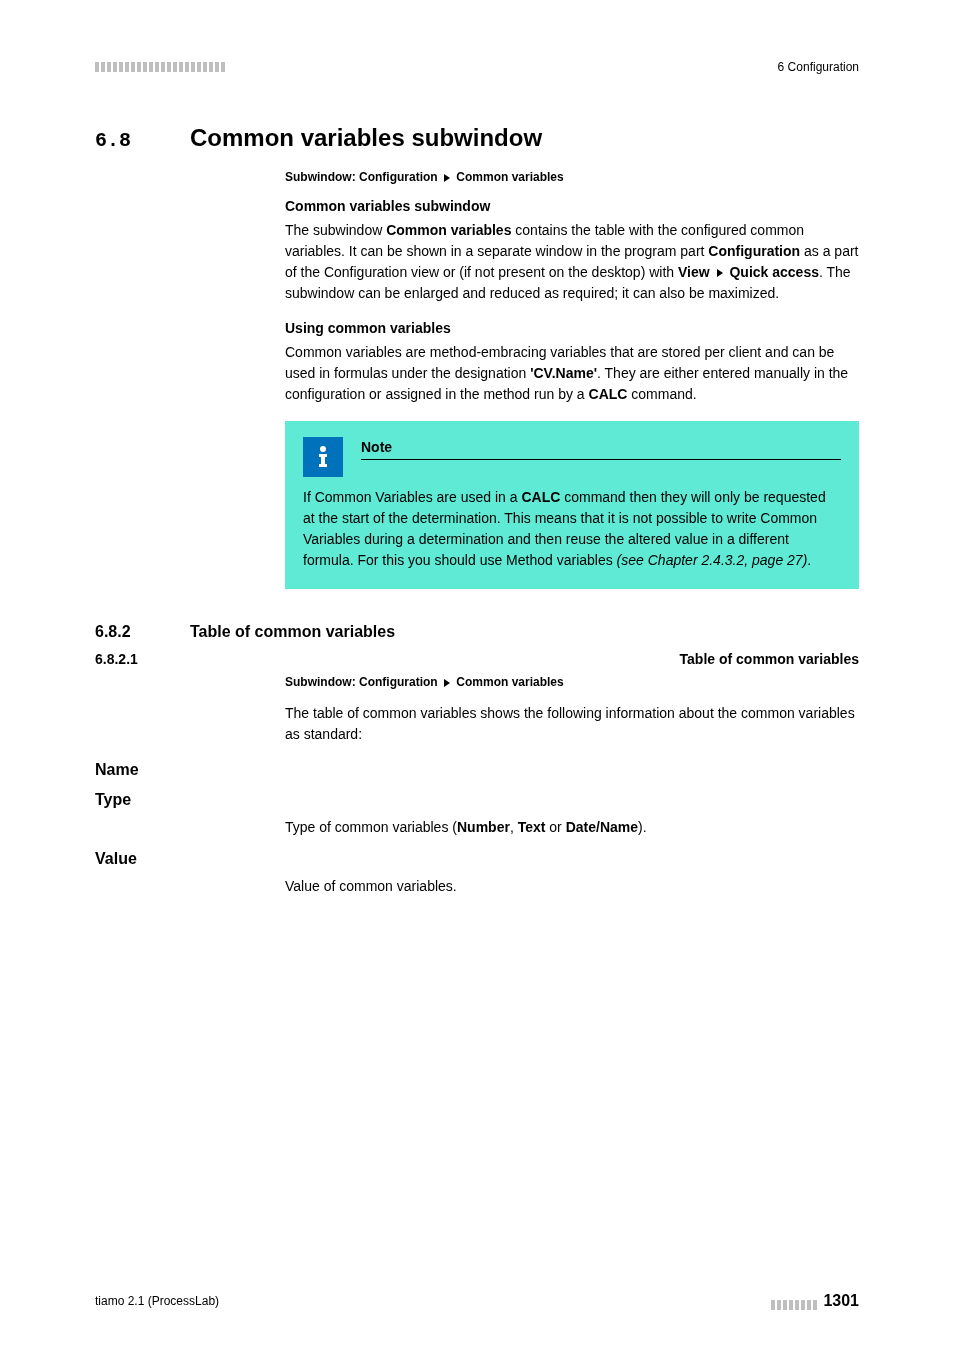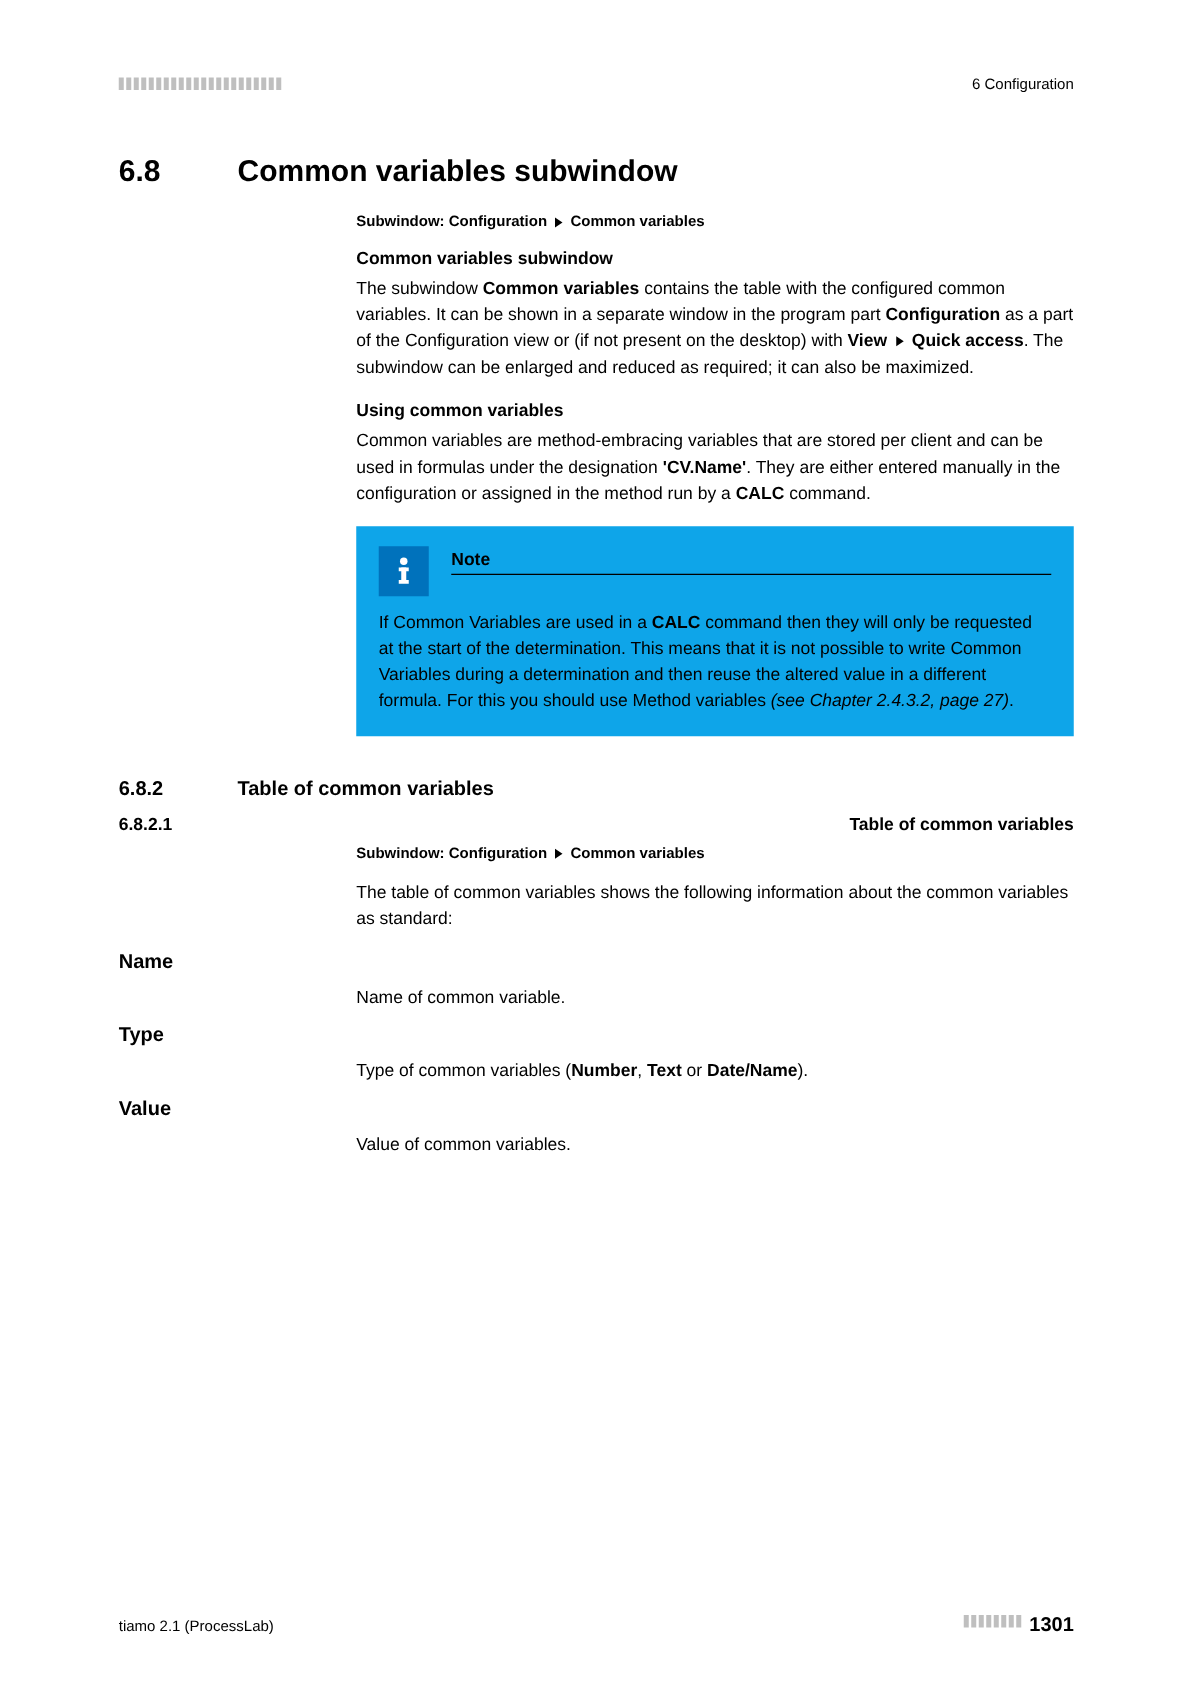--- a/index.html
+++ b/index.html
@@ -33,23 +33,24 @@
     font-size: 12px;
     color: #000;
   }
   .h1-row {
     display: flex;
     align-items: baseline;
     margin-bottom: 18px;
     font-family: Arial, Helvetica, sans-serif;
   }
   .h1-num {
-    font-size: 24px;
+    font-size: 20px;
     font-weight: 900;
     width: 95px;
+    font-family: Liberation Mono, monospace;
   }
   .h1-text {
     font-size: 24px;
     font-weight: 900;
   }
   .h2-row {
     display: flex;
     align-items: baseline;
     margin-bottom: 10px;
   }
@@ -101,21 +102,21 @@
     display: inline-block;
     width: 0;
     height: 0;
     border-top: 4px solid transparent;
     border-bottom: 4px solid transparent;
     border-left: 6px solid #000;
     margin: 0 3px;
     vertical-align: middle;
   }
   .note-box {
-    background: #0ea5e9;
+    background: #5eead4;
     padding: 16px 18px 18px 18px;
     margin-bottom: 20px;
   }
   .note-header {
     display: flex;
     align-items: flex-start;
     gap: 18px;
     margin-bottom: 10px;
   }
   .note-icon {
@@ -164,21 +165,21 @@
     right: 95px;
     display: flex;
     justify-content: space-between;
     align-items: center;
   }
   .footer-left {
     font-size: 12px;
   }
   .footer-right {
     display: flex;
-    align-items: flex-start;
+    align-items: flex-end;
     gap: 6px;
     margin-left: 20px;
   }
   .footer-marks {
     display: flex;
     gap: 2px;
   }
   .footer-mark {
     width: 4px;
     height: 10px;
@@ -277,21 +278,20 @@
 
   <div class="content">
     <div class="subwindow-line">
       <span>Subwindow: </span><b>Configuration</b> <span class="triangle"></span> <b>Common variables</b>
     </div>
 
     <div class="body-text">The table of common variables shows the following information about the common variables as standard:</div>
   </div>
 
   <div class="field-label">Name</div>
-  <div class="field-desc">Name of common variable.</div>
 
   <div class="field-label">Type</div>
   <div class="field-desc">
     <span>Type of common variables (</span><b>Number</b><span>, </span><b>Text</b><span> or </span><b>Date/Name</b><span>).</span>
   </div>
 
   <div class="field-label">Value</div>
   <div class="field-desc">Value of common variables.</div>
 
 </div>

